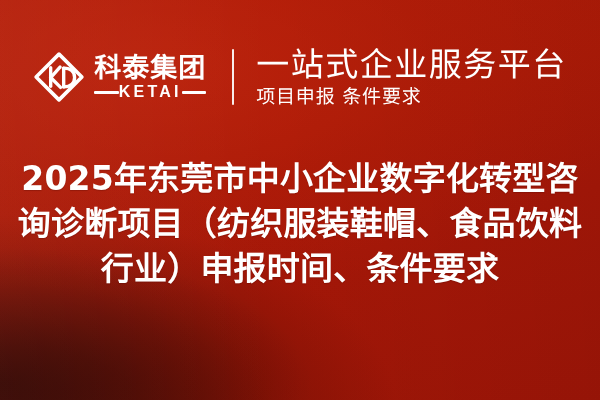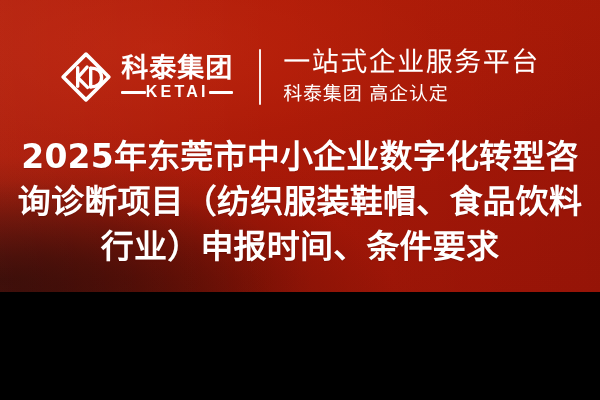--- a/index.html
+++ b/index.html
@@ -4,21 +4,21 @@
 <title>科泰集团 - 项目申报banner</title>
 <style>
   html, body {
     margin: 0;
     padding: 0;
     background: #000;
   }
   .stage {
     position: relative;
     width: 600px;
-    height: 292px;
+    height: 400px;
     overflow: hidden;
     font-family: "Liberation Sans", "DejaVu Sans", sans-serif;
     background-color: #A91907;
     -webkit-font-smoothing: antialiased;
   }
   
   .bg-base {
     position: absolute;
     inset: 0;
     background:
@@ -118,44 +118,44 @@
     border-radius: 1px;
   }
 
   .brand-right {
     display: flex;
     flex-direction: column;
     justify-content: center;
     gap: 4px;
   }
   .tagline-main {
-    font-size: 27px;
+    font-size: 33px;
     color: #ffffff;
     font-weight: 400;
     letter-spacing: 1.5px;
     line-height: 1.08;
     white-space: nowrap;
-    font-family: Liberation Mono, monospace;
+    font-family: Liberation Sans, sans-serif;
   }
   .tagline-sub {
     font-size: 19px;
     color: #ffffff;
     font-weight: 400;
     letter-spacing: 0.8px;
     line-height: 1.1;
     white-space: nowrap;
     font-family: "DejaVu Serif", "Liberation Serif", serif;
   }
 
   
   .headline {
     position: absolute;
     left: 0;
     right: 0;
-    top: 134px;
+    top: 156px;
     padding: 0 16px;
     box-sizing: border-box;
     text-align: center;
     color: #ffffff;
     font-weight: 700;
     font-size: 33px;
     line-height: 45px;
     letter-spacing: 0.2px;
     font-family: "DejaVu Sans", "Liberation Sans", sans-serif;
     text-shadow: 0 1px 1px rgba(80,8,2,0.28);
@@ -198,20 +198,20 @@
           <span class="txt">KETAI</span>
           <span class="logo-rule"></span>
         </div>
       </div>
     </div>
 
     <div class="brand-divider"></div>
 
     <div class="brand-right">
       <div class="tagline-main">一站式企业服务平台</div>
-      <div class="tagline-sub">科泰集团 高企认定</div>
+      <div class="tagline-sub">项目申报 条件要求</div>
     </div>
 
   </div>
 
   <div class="headline">2025年东莞市中小企业数字化转型咨询诊断项目（纺织服装鞋帽、食品饮料行业）申报时间、条件要求</div>
 
 </div>
 
 </body></html>

